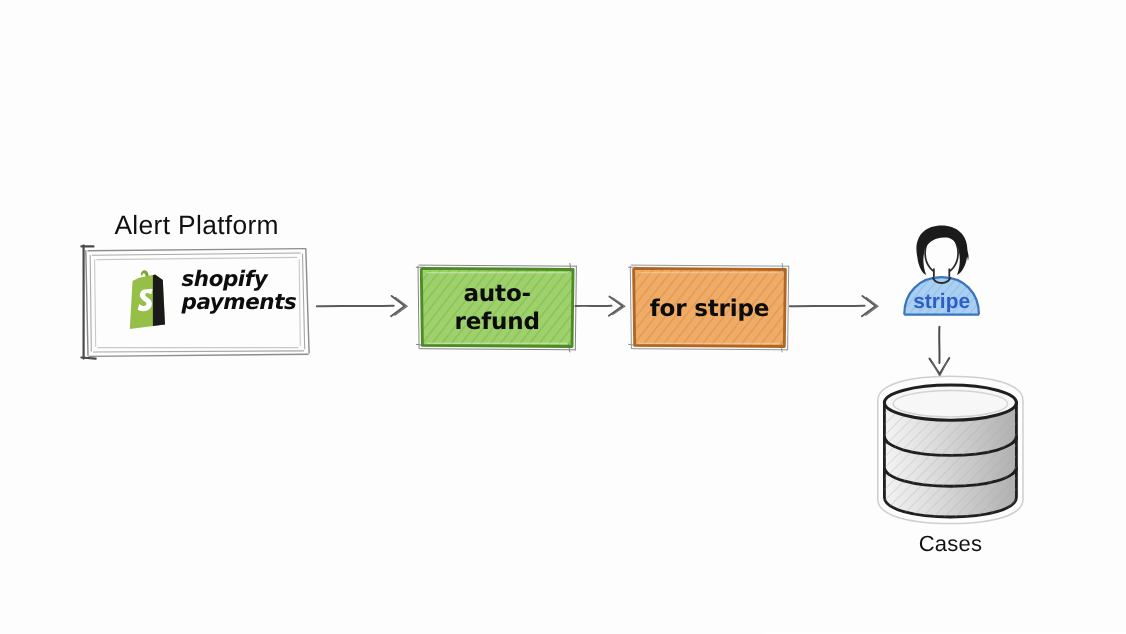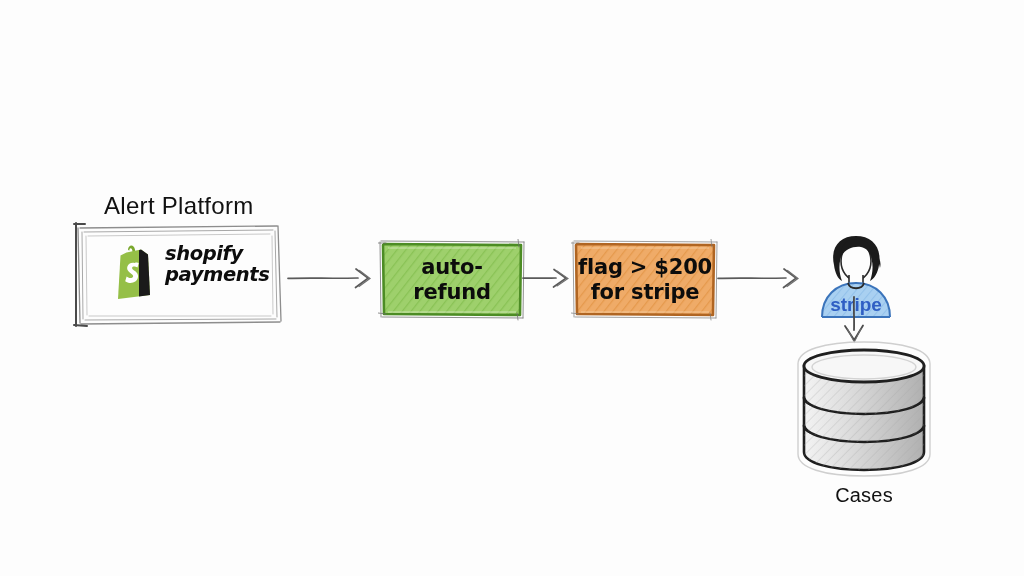--- a/index.html
+++ b/index.html
@@ -81,21 +81,21 @@
   #orange-box { left: 571px; top: 239px; width: 148px; height: 82px; }
 
   
   .arrow-svg { display:block; }
   #arrow-1 { left: 286px; top: 258px; width: 96px; height: 40px; }
   #arrow-2 { left: 522px; top: 258px; width: 56px; height: 40px; }
   #arrow-3 { left: 716px; top: 258px; width: 96px; height: 40px; }
   #arrow-4 { left: 832px; top: 296px; width: 44px; height: 52px; }
 
   
-  #stripe-person { left: 800px; top: 235px; width: 112px; height: 88px; }
+  #stripe-person { left: 800px; top: 204px; width: 112px; height: 88px; }
   #stripe-person svg { display:block; }
 
   
   #cases-db { left: 784px; top: 336px; width: 160px; height: 144px; }
   #cases-db svg { display:block; }
   #cases-label {
     left: 784px;
     top: 484px;
     width: 160px;
     text-align: center;
@@ -202,21 +202,20 @@
       </g>
       <g fill="none" stroke="#b06522" stroke-width="2.6" stroke-linecap="round">
         <path d="M6,5 L142,6 M143,6 L142,76 M142,76 L7,75 M6,75 L5,6"></path>
       </g>
       <g fill="none" stroke="#7a7a7a" stroke-width="0.9" stroke-linecap="round" opacity="0.8">
         <path d="M3,2 L146,3 M146,3 L145,79 M145,79 L4,78 M3,78 L2,3"></path>
         <path d="M0,4 L8,4 M140,0 L141,8 M0,74 L8,75 M139,74 L140,81"></path>
       </g>
     </svg>
     <div class="proc-text">
-      <div>flag  &gt; $200</div>
       <div>for stripe</div>
     </div>
   </div>
 
   <div class="abs" id="arrow-3">
     <svg class="arrow-svg" width="96" height="40" viewBox="0 0 96 40">
       <g fill="none" stroke="#5a5a5a" stroke-width="1.7" stroke-linecap="round">
         <path d="M2,20.4 C22,19.8 48,20.6 70,20"></path>
         <path d="M68,11 L80,20.2 L67.5,29.5"></path>
         <path d="M71.5,12.5 L82,20.4 L71,28.5" stroke-width="1.2" stroke="#6e6e6e"></path>

